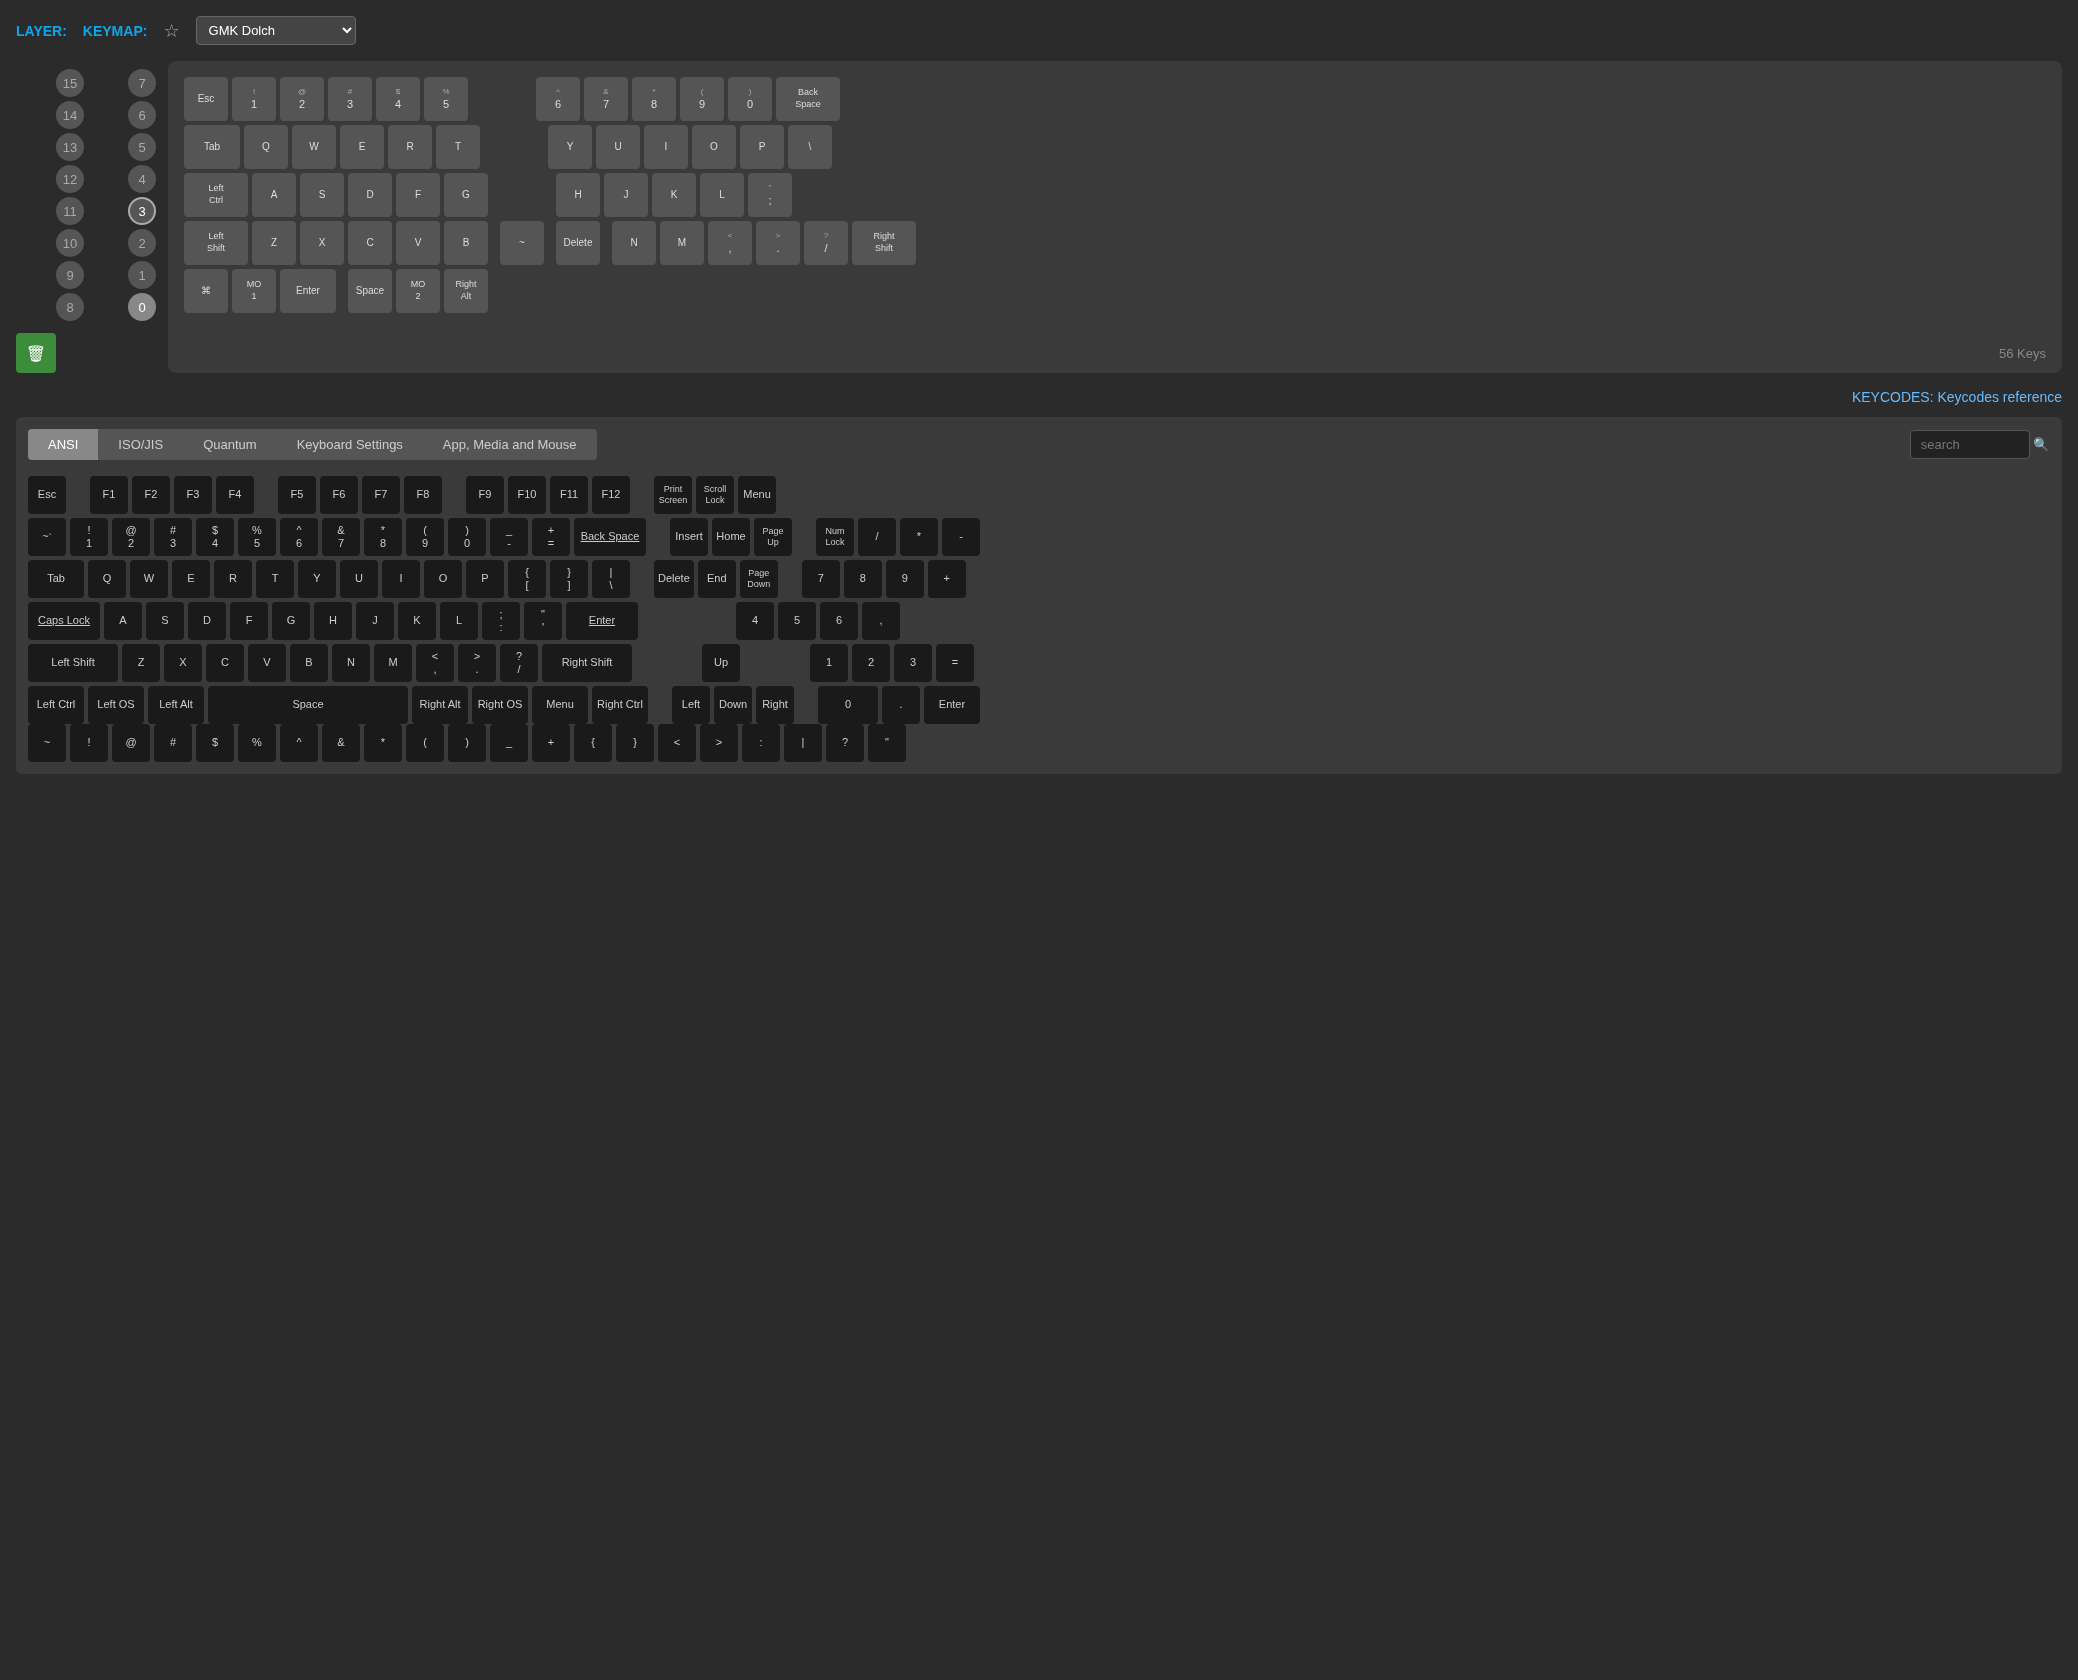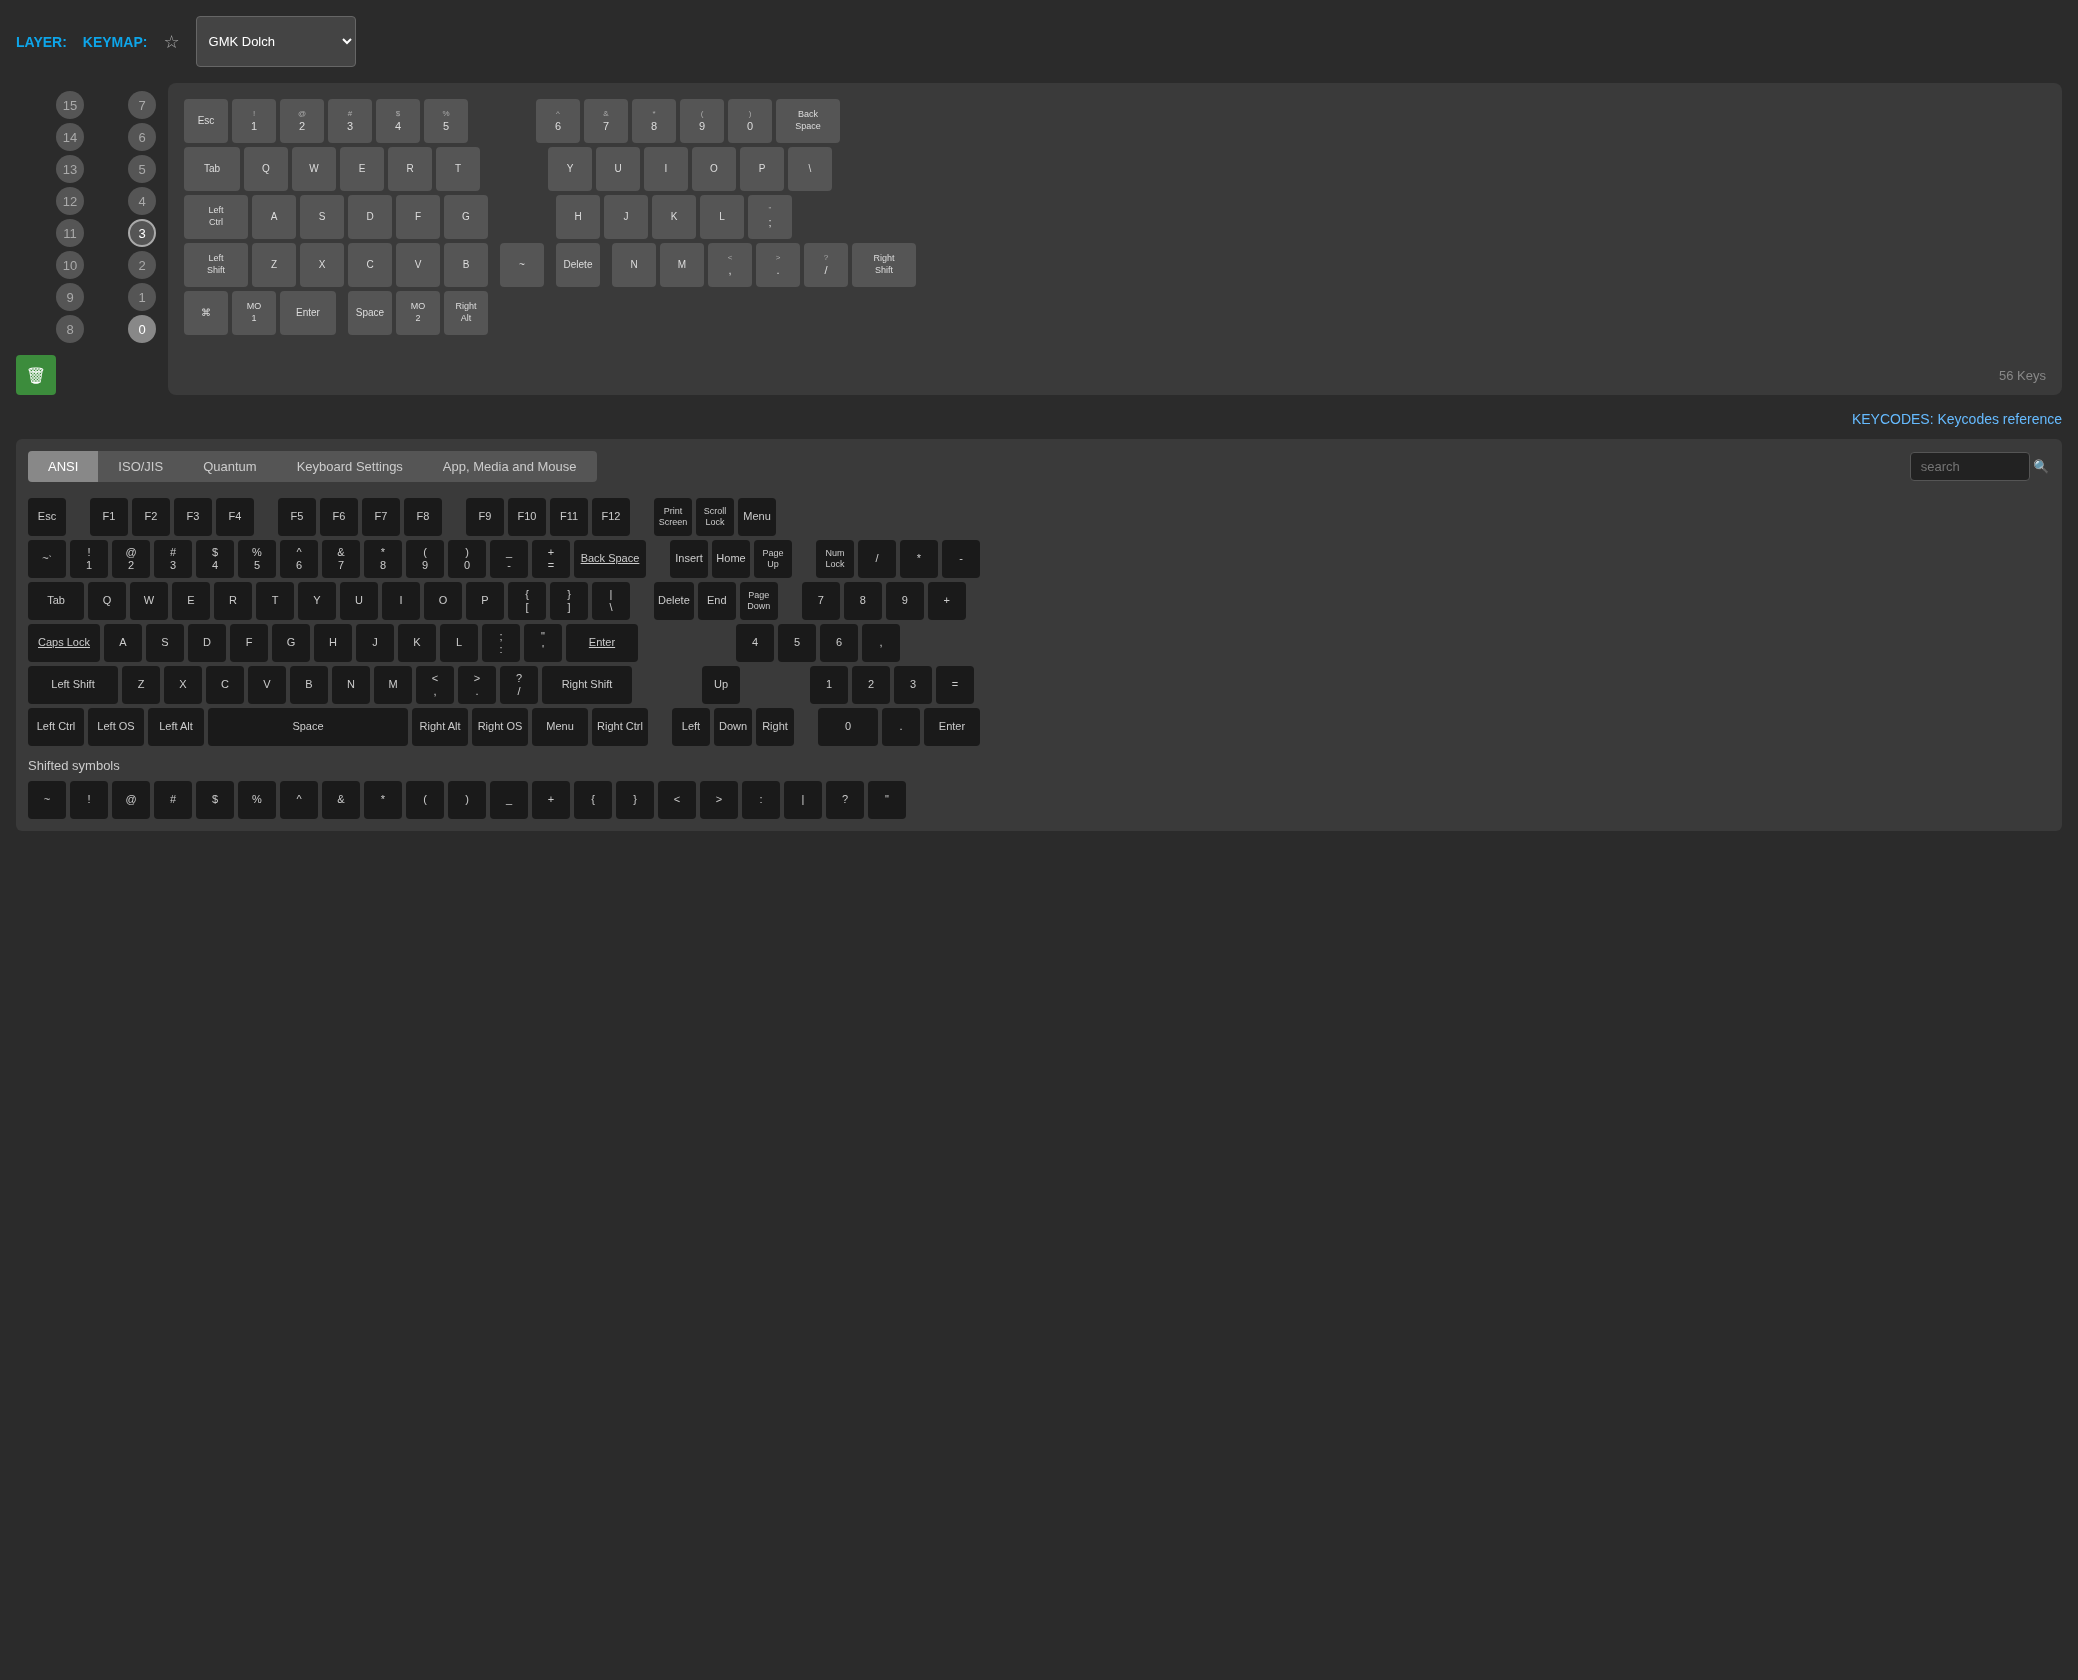--- a/index.html
+++ b/index.html
@@ -22,21 +22,21 @@
     .header-label {
       color: #0ea5e9;
       font-weight: bold;
       font-size: 14px;
     }
     .star-icon { color: #aaa; font-size: 18px; }
     .keymap-select {
       background: #444;
       color: #fff;
       border: 1px solid #666;
-      padding: 16px 8px;
+      padding: 5px 8px;
       border-radius: 4px;
       font-size: 13px;
       width: 160px;
     }
 
     
     .main-area {
       display: flex;
       gap: 12px;
       margin-bottom: 16px;
@@ -610,21 +610,20 @@
       <div class="kkey">Left</div>
       <div class="kkey">Down</div>
       <div class="kkey">Right</div>
       <div class="gap-sm"></div>
       <div class="kkey" style="min-width:60px">0</div>
       <div class="kkey">.</div>
       <div class="kkey kkey-wide">Enter</div>
     </div>
   </div>
 
-  <div class="shifted-header">Shifted symbols</div>
   <div class="shifted-row">
     <div class="kkey">~</div>
     <div class="kkey">!</div>
     <div class="kkey">@</div>
     <div class="kkey">#</div>
     <div class="kkey">$</div>
     <div class="kkey">%</div>
     <div class="kkey">^</div>
     <div class="kkey">&amp;</div>
     <div class="kkey">*</div>

